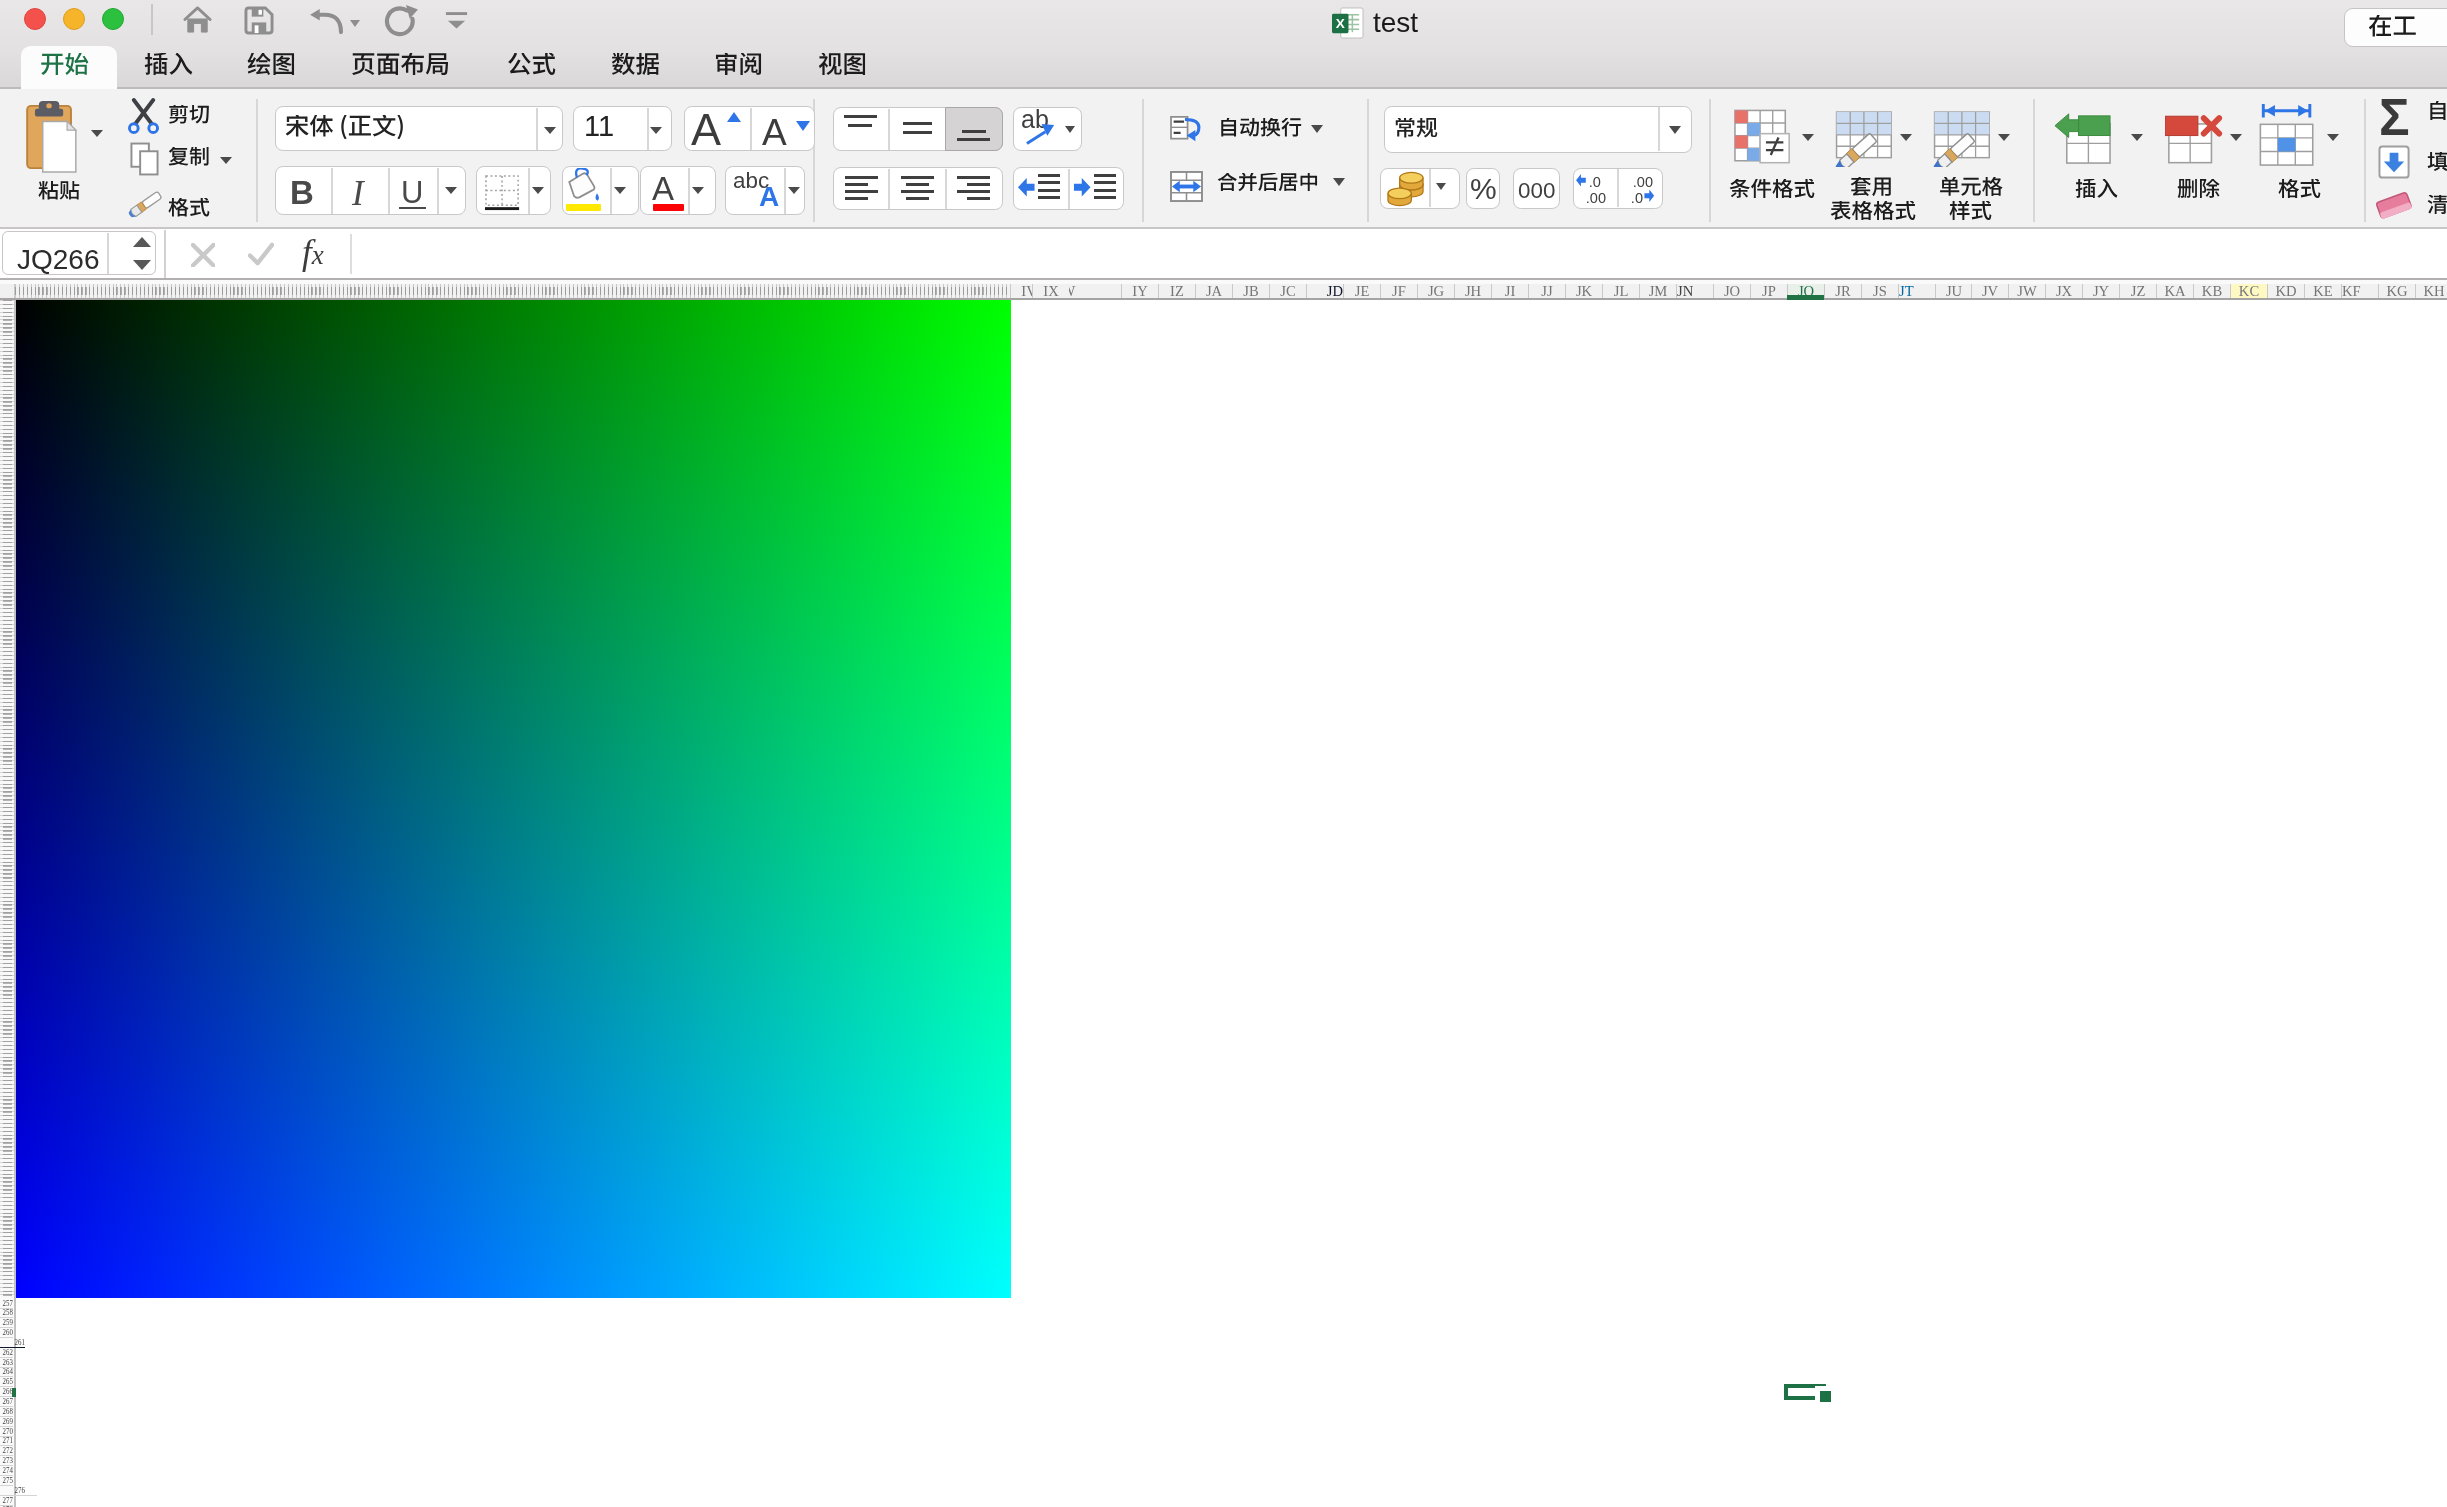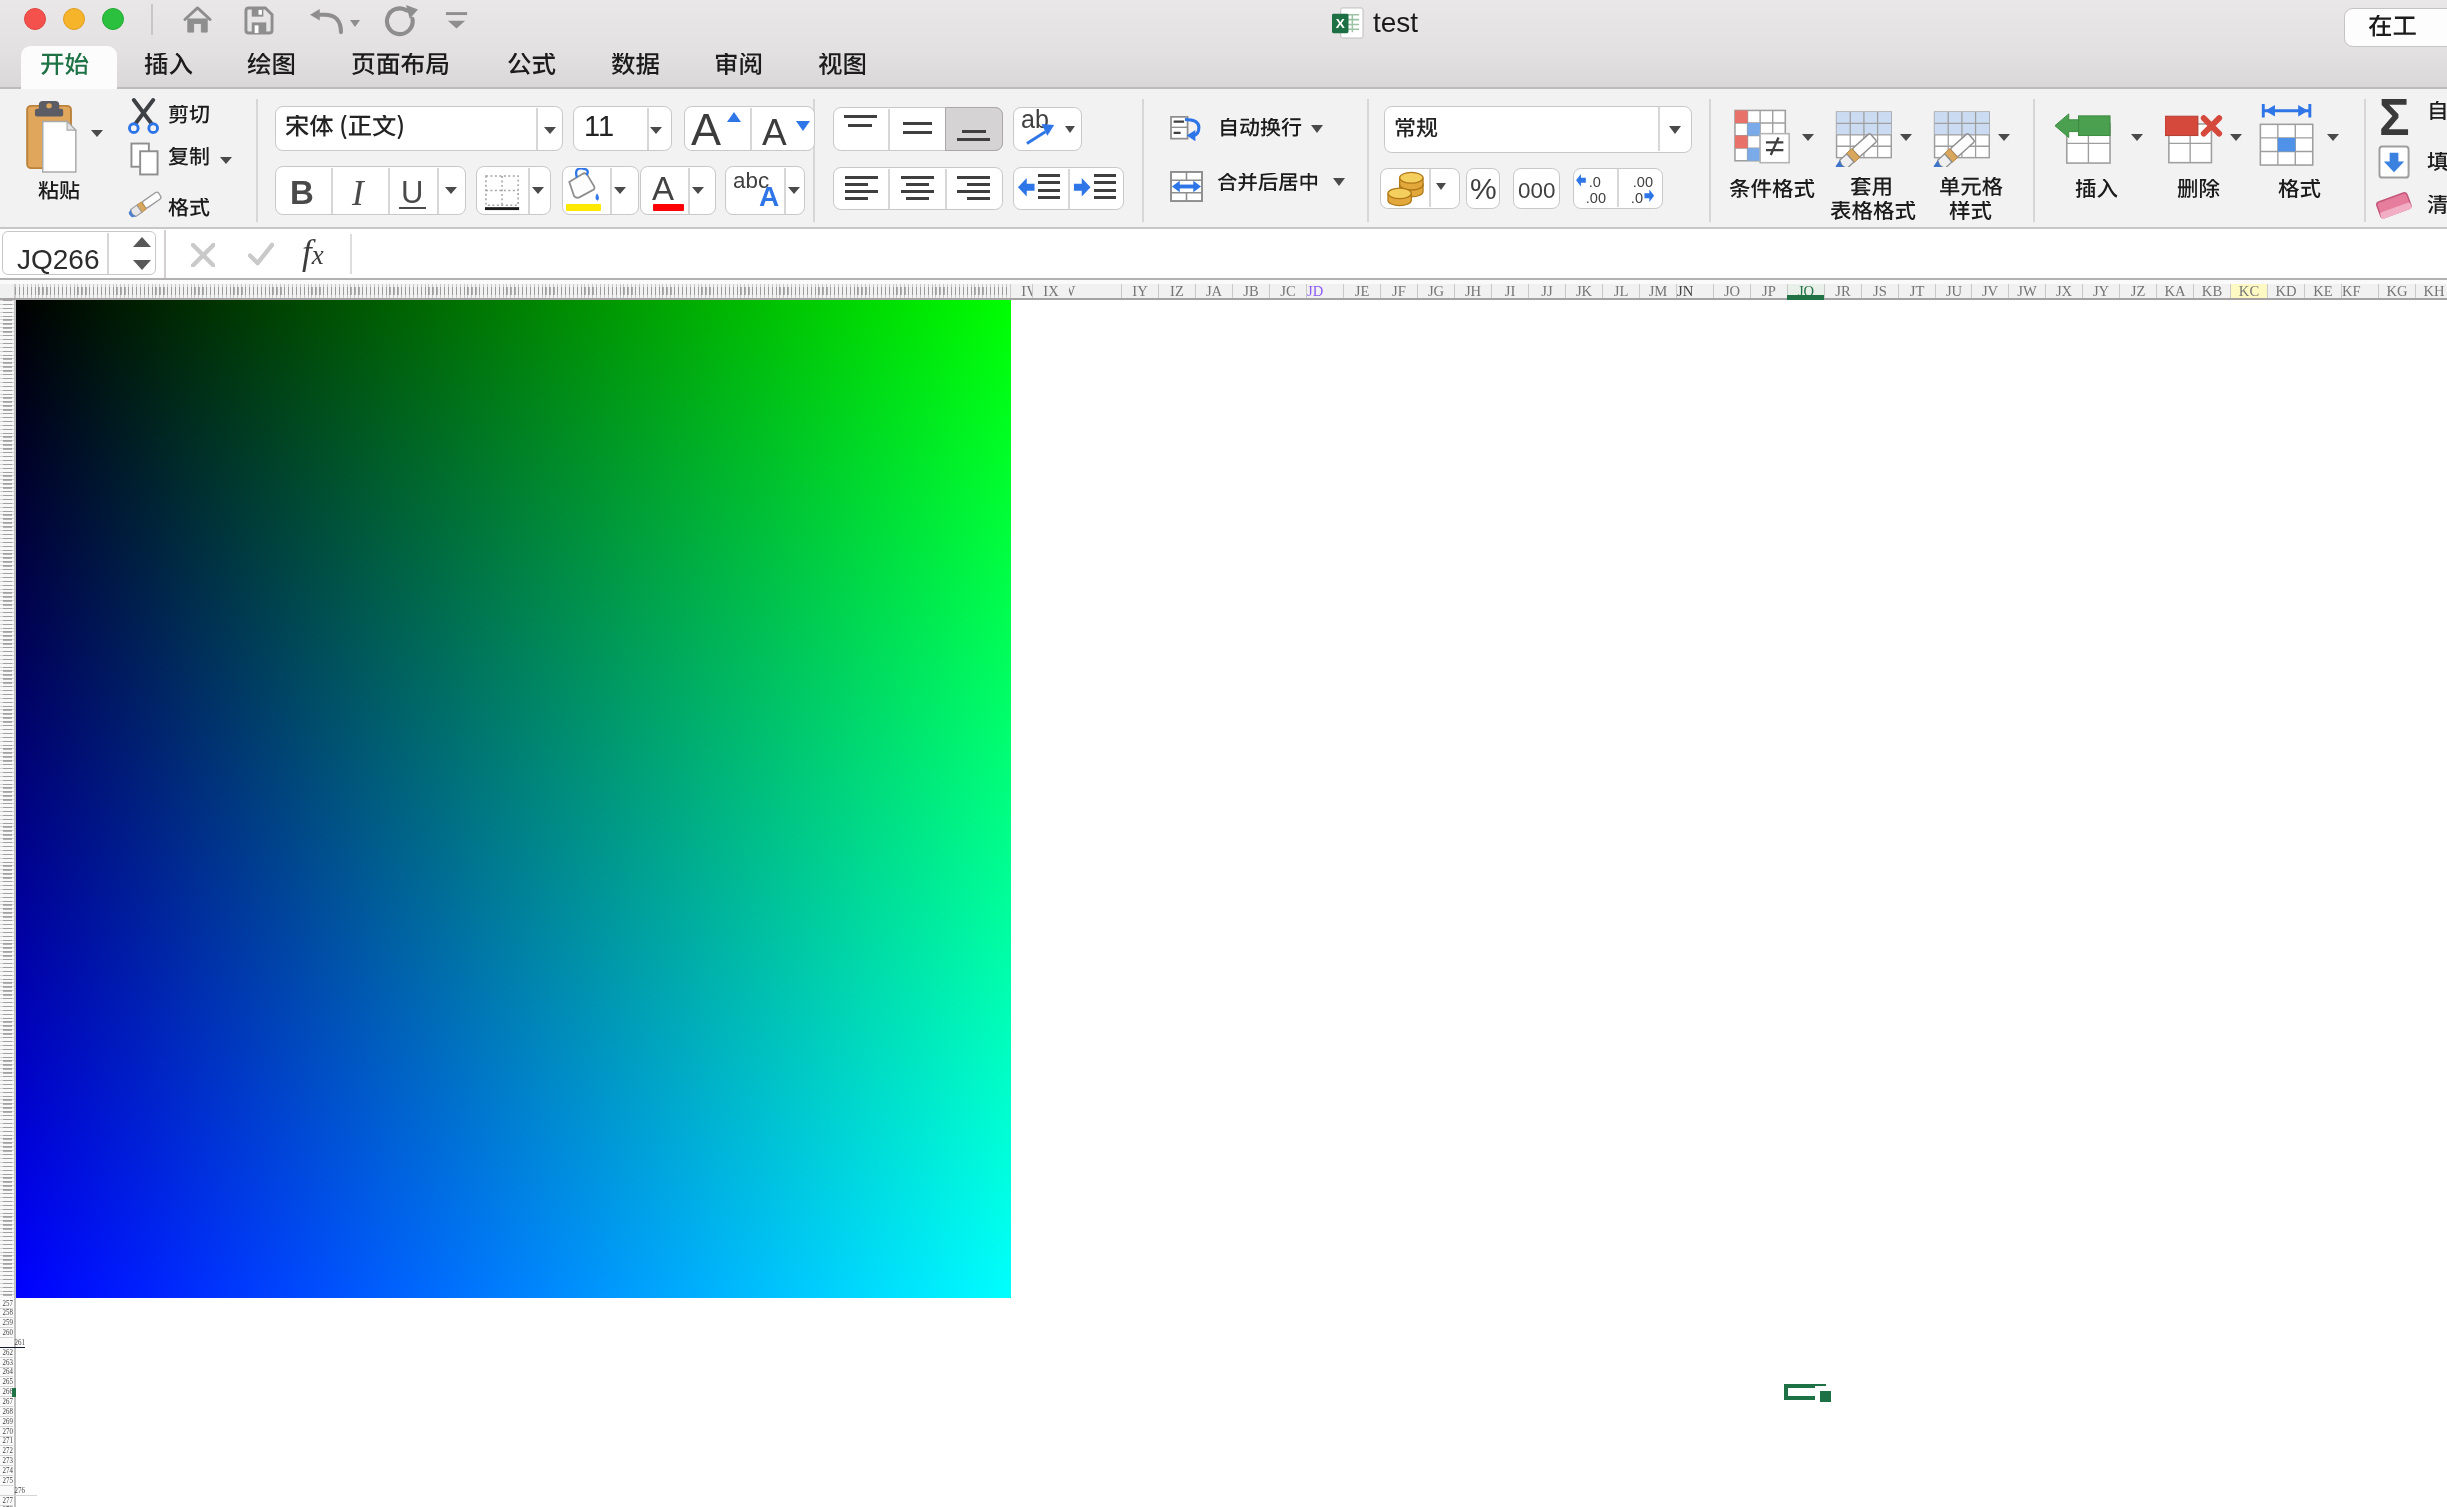--- a/index.html
+++ b/index.html
@@ -408,37 +408,37 @@
 <div class="ab" style="left:15px;top:284px;width:995px;height:14px;background:repeating-linear-gradient(90deg,#c9c9c9 0 1px,#f3f2f2 1px 3.9px)"></div>
 <div class="ab" style="left:15px;top:287px;width:995px;height:8.4px;background:repeating-linear-gradient(90deg,rgba(120,120,120,.55) 0 1.3px,rgba(120,120,120,0) 1.3px 3.9px)"></div>
 <div class="ab" style="left:1010px;top:284px;width:37px;height:14px;background:#f2f1f1;border-left:1px solid #c9c9c9;box-sizing:border-box;font:14.6px 'Liberation Serif',serif;color:#757575;text-align:center;line-height:14.2px">IV</div>
 <div class="ab" style="left:1047px;top:284px;width:37px;height:14px;background:#f2f1f1;border-left:1px solid #c9c9c9;box-sizing:border-box;font:14.6px 'Liberation Serif',serif;color:#757575;text-align:center;line-height:14.2px">IW</div>
 <div class="ab" style="left:1032px;top:284px;width:37px;height:14px;background:#f2f1f1;border-left:1px solid #c9c9c9;box-sizing:border-box;font:14.6px 'Liberation Serif',serif;color:#757575;text-align:center;line-height:14.2px">IX</div>
 <div class="ab" style="left:1121px;top:284px;width:37px;height:14px;background:#f2f1f1;border-left:1px solid #c9c9c9;box-sizing:border-box;font:14.6px 'Liberation Serif',serif;color:#757575;text-align:center;line-height:14.2px">IY</div>
 <div class="ab" style="left:1158px;top:284px;width:37px;height:14px;background:#f2f1f1;border-left:1px solid #c9c9c9;box-sizing:border-box;font:14.6px 'Liberation Serif',serif;color:#757575;text-align:center;line-height:14.2px">IZ</div>
 <div class="ab" style="left:1195px;top:284px;width:37px;height:14px;background:#f2f1f1;border-left:1px solid #c9c9c9;box-sizing:border-box;font:14.6px 'Liberation Serif',serif;color:#757575;text-align:center;line-height:14.2px">JA</div>
 <div class="ab" style="left:1232px;top:284px;width:37px;height:14px;background:#f2f1f1;border-left:1px solid #c9c9c9;box-sizing:border-box;font:14.6px 'Liberation Serif',serif;color:#757575;text-align:center;line-height:14.2px">JB</div>
 <div class="ab" style="left:1269px;top:284px;width:37px;height:14px;background:#f2f1f1;border-left:1px solid #c9c9c9;box-sizing:border-box;font:14.6px 'Liberation Serif',serif;color:#757575;text-align:center;line-height:14.2px">JC</div>
-<div class="ab" style="left:1306px;top:284px;width:37px;height:14px;background:#f2f1f1;border-left:1px solid #c9c9c9;box-sizing:border-box;font:14.6px 'Liberation Serif',serif;color:#8b5cf6;text-align:left;line-height:14.2px">JD</div>
+<div class="ab" style="left:1306px;top:284px;width:37px;height:14px;background:#f2f1f1;border-left:1px solid #c9c9c9;box-sizing:border-box;font:14.6px 'Liberation Serif',serif;color:#0f172a;text-align:right;line-height:14.2px">JD</div>
 <div class="ab" style="left:1343px;top:284px;width:37px;height:14px;background:#f2f1f1;border-left:1px solid #c9c9c9;box-sizing:border-box;font:14.6px 'Liberation Serif',serif;color:#757575;text-align:center;line-height:14.2px">JE</div>
 <div class="ab" style="left:1380px;top:284px;width:37px;height:14px;background:#f2f1f1;border-left:1px solid #c9c9c9;box-sizing:border-box;font:14.6px 'Liberation Serif',serif;color:#757575;text-align:center;line-height:14.2px">JF</div>
 <div class="ab" style="left:1417px;top:284px;width:37px;height:14px;background:#f2f1f1;border-left:1px solid #c9c9c9;box-sizing:border-box;font:14.6px 'Liberation Serif',serif;color:#757575;text-align:center;line-height:14.2px">JG</div>
 <div class="ab" style="left:1454px;top:284px;width:37px;height:14px;background:#f2f1f1;border-left:1px solid #c9c9c9;box-sizing:border-box;font:14.6px 'Liberation Serif',serif;color:#757575;text-align:center;line-height:14.2px">JH</div>
 <div class="ab" style="left:1491px;top:284px;width:37px;height:14px;background:#f2f1f1;border-left:1px solid #c9c9c9;box-sizing:border-box;font:14.6px 'Liberation Serif',serif;color:#757575;text-align:center;line-height:14.2px">JI</div>
 <div class="ab" style="left:1528px;top:284px;width:37px;height:14px;background:#f2f1f1;border-left:1px solid #c9c9c9;box-sizing:border-box;font:14.6px 'Liberation Serif',serif;color:#757575;text-align:center;line-height:14.2px">JJ</div>
 <div class="ab" style="left:1565px;top:284px;width:37px;height:14px;background:#f2f1f1;border-left:1px solid #c9c9c9;box-sizing:border-box;font:14.6px 'Liberation Serif',serif;color:#757575;text-align:center;line-height:14.2px">JK</div>
 <div class="ab" style="left:1602px;top:284px;width:37px;height:14px;background:#f2f1f1;border-left:1px solid #c9c9c9;box-sizing:border-box;font:14.6px 'Liberation Serif',serif;color:#757575;text-align:center;line-height:14.2px">JL</div>
 <div class="ab" style="left:1639px;top:284px;width:37px;height:14px;background:#f2f1f1;border-left:1px solid #c9c9c9;box-sizing:border-box;font:14.6px 'Liberation Serif',serif;color:#757575;text-align:center;line-height:14.2px">JM</div>
 <div class="ab" style="left:1676px;top:284px;width:37px;height:14px;background:#f2f1f1;border-left:1px solid #c9c9c9;box-sizing:border-box;font:14.6px 'Liberation Serif',serif;color:#404040;text-align:left;line-height:14.2px">JN</div>
 <div class="ab" style="left:1713px;top:284px;width:37px;height:14px;background:#f2f1f1;border-left:1px solid #c9c9c9;box-sizing:border-box;font:14.6px 'Liberation Serif',serif;color:#757575;text-align:center;line-height:14.2px">JO</div>
 <div class="ab" style="left:1750px;top:284px;width:37px;height:14px;background:#f2f1f1;border-left:1px solid #c9c9c9;box-sizing:border-box;font:14.6px 'Liberation Serif',serif;color:#757575;text-align:center;line-height:14.2px">JP</div>
 <div class="ab" style="left:1787px;top:284px;width:37px;height:14px;background:#e9efe9;border-left:1px solid #c9c9c9;box-sizing:border-box;font:14.6px 'Liberation Serif',serif;color:#217346;text-align:center;line-height:14.2px">JQ</div>
 <div class="ab" style="left:1824px;top:284px;width:37px;height:14px;background:#f2f1f1;border-left:1px solid #c9c9c9;box-sizing:border-box;font:14.6px 'Liberation Serif',serif;color:#757575;text-align:center;line-height:14.2px">JR</div>
 <div class="ab" style="left:1861px;top:284px;width:37px;height:14px;background:#f2f1f1;border-left:1px solid #c9c9c9;box-sizing:border-box;font:14.6px 'Liberation Serif',serif;color:#757575;text-align:center;line-height:14.2px">JS</div>
-<div class="ab" style="left:1898px;top:284px;width:37px;height:14px;background:#f2f1f1;border-left:1px solid #c9c9c9;box-sizing:border-box;font:14.6px 'Liberation Serif',serif;color:#737373;text-align:center;line-height:14.2px">JT</div>
+<div class="ab" style="left:1898px;top:284px;width:37px;height:14px;background:#f2f1f1;border-left:1px solid #c9c9c9;box-sizing:border-box;font:14.6px 'Liberation Serif',serif;color:#0369a1;text-align:left;line-height:14.2px">JT</div>
 <div class="ab" style="left:1935px;top:284px;width:37px;height:14px;background:#f2f1f1;border-left:1px solid #c9c9c9;box-sizing:border-box;font:14.6px 'Liberation Serif',serif;color:#757575;text-align:center;line-height:14.2px">JU</div>
 <div class="ab" style="left:1971px;top:284px;width:37px;height:14px;background:#f2f1f1;border-left:1px solid #c9c9c9;box-sizing:border-box;font:14.6px 'Liberation Serif',serif;color:#757575;text-align:center;line-height:14.2px">JV</div>
 <div class="ab" style="left:2008px;top:284px;width:37px;height:14px;background:#f2f1f1;border-left:1px solid #c9c9c9;box-sizing:border-box;font:14.6px 'Liberation Serif',serif;color:#757575;text-align:center;line-height:14.2px">JW</div>
 <div class="ab" style="left:2045px;top:284px;width:37px;height:14px;background:#f2f1f1;border-left:1px solid #c9c9c9;box-sizing:border-box;font:14.6px 'Liberation Serif',serif;color:#757575;text-align:center;line-height:14.2px">JX</div>
 <div class="ab" style="left:2082px;top:284px;width:37px;height:14px;background:#f2f1f1;border-left:1px solid #c9c9c9;box-sizing:border-box;font:14.6px 'Liberation Serif',serif;color:#757575;text-align:center;line-height:14.2px">JY</div>
 <div class="ab" style="left:2119px;top:284px;width:37px;height:14px;background:#f2f1f1;border-left:1px solid #c9c9c9;box-sizing:border-box;font:14.6px 'Liberation Serif',serif;color:#757575;text-align:center;line-height:14.2px">JZ</div>
 <div class="ab" style="left:2156px;top:284px;width:37px;height:14px;background:#f2f1f1;border-left:1px solid #c9c9c9;box-sizing:border-box;font:14.6px 'Liberation Serif',serif;color:#757575;text-align:center;line-height:14.2px">KA</div>
 <div class="ab" style="left:2193px;top:284px;width:37px;height:14px;background:#f2f1f1;border-left:1px solid #c9c9c9;box-sizing:border-box;font:14.6px 'Liberation Serif',serif;color:#757575;text-align:center;line-height:14.2px">KB</div>
 <div class="ab" style="left:2230px;top:284px;width:37px;height:14px;background:#fef9c3;border-left:1px solid #c9c9c9;box-sizing:border-box;font:14.6px 'Liberation Serif',serif;color:#757575;text-align:center;line-height:14.2px">KC</div>
 <div class="ab" style="left:2267px;top:284px;width:37px;height:14px;background:#f2f1f1;border-left:1px solid #c9c9c9;box-sizing:border-box;font:14.6px 'Liberation Serif',serif;color:#757575;text-align:center;line-height:14.2px">KD</div>

